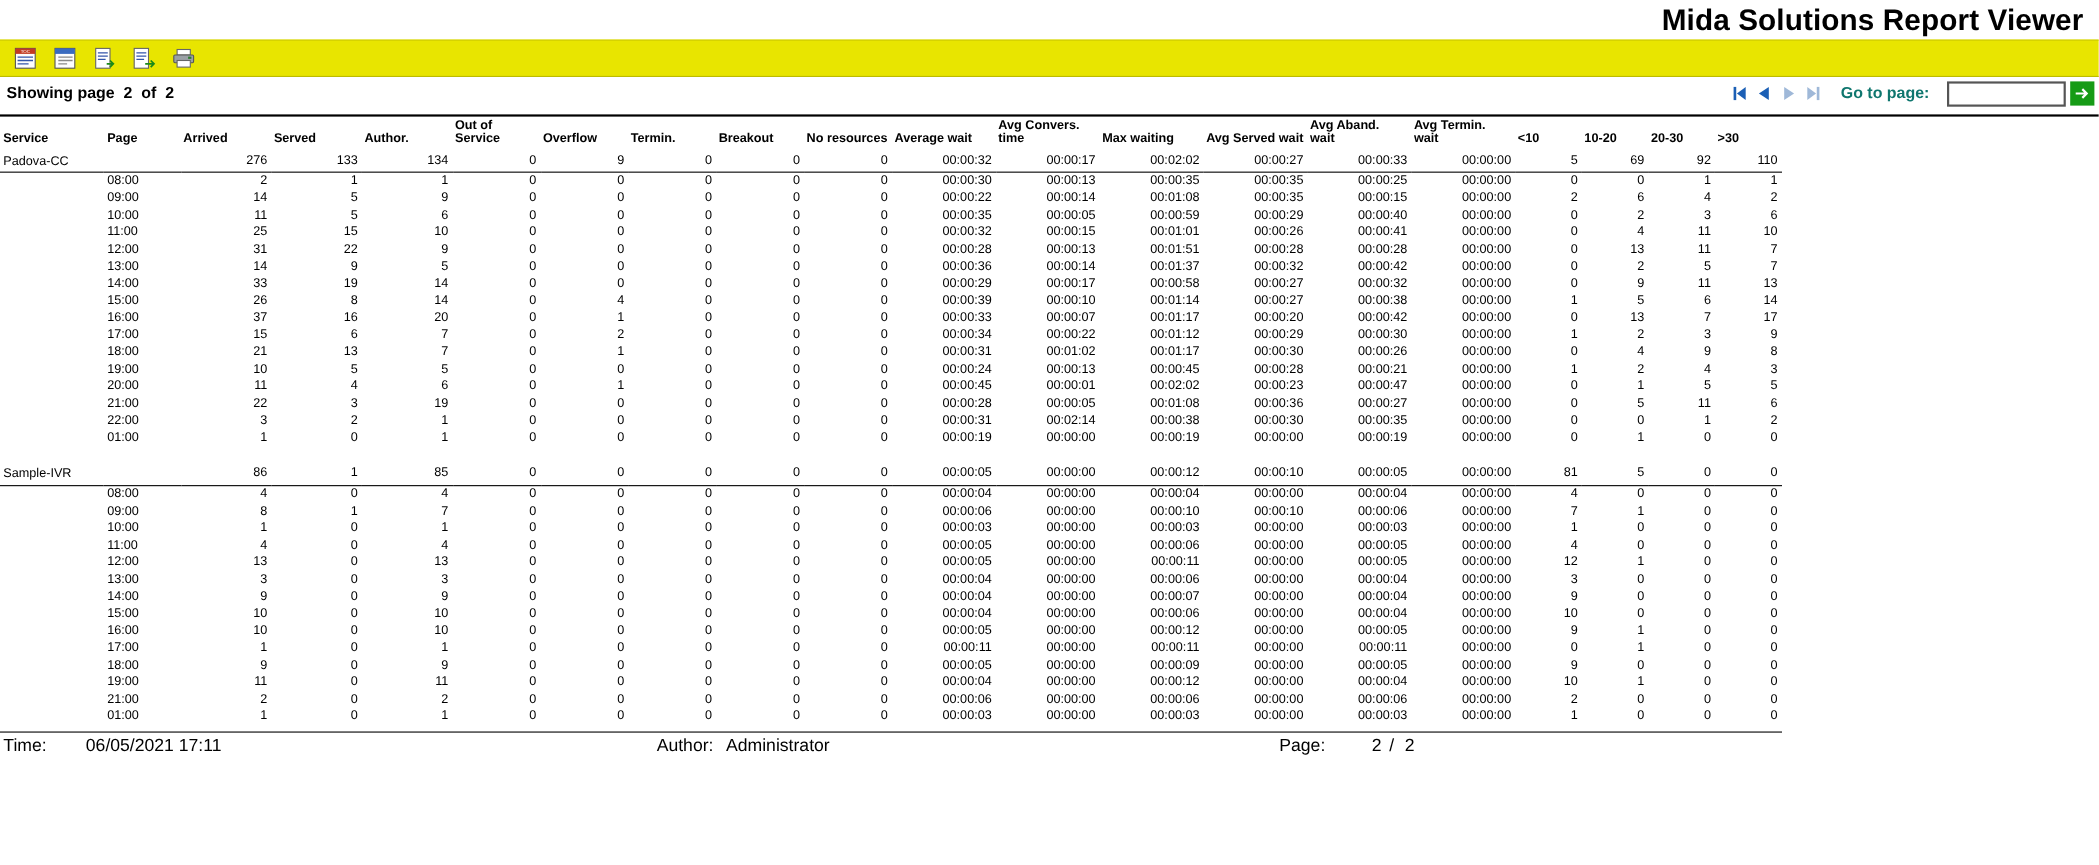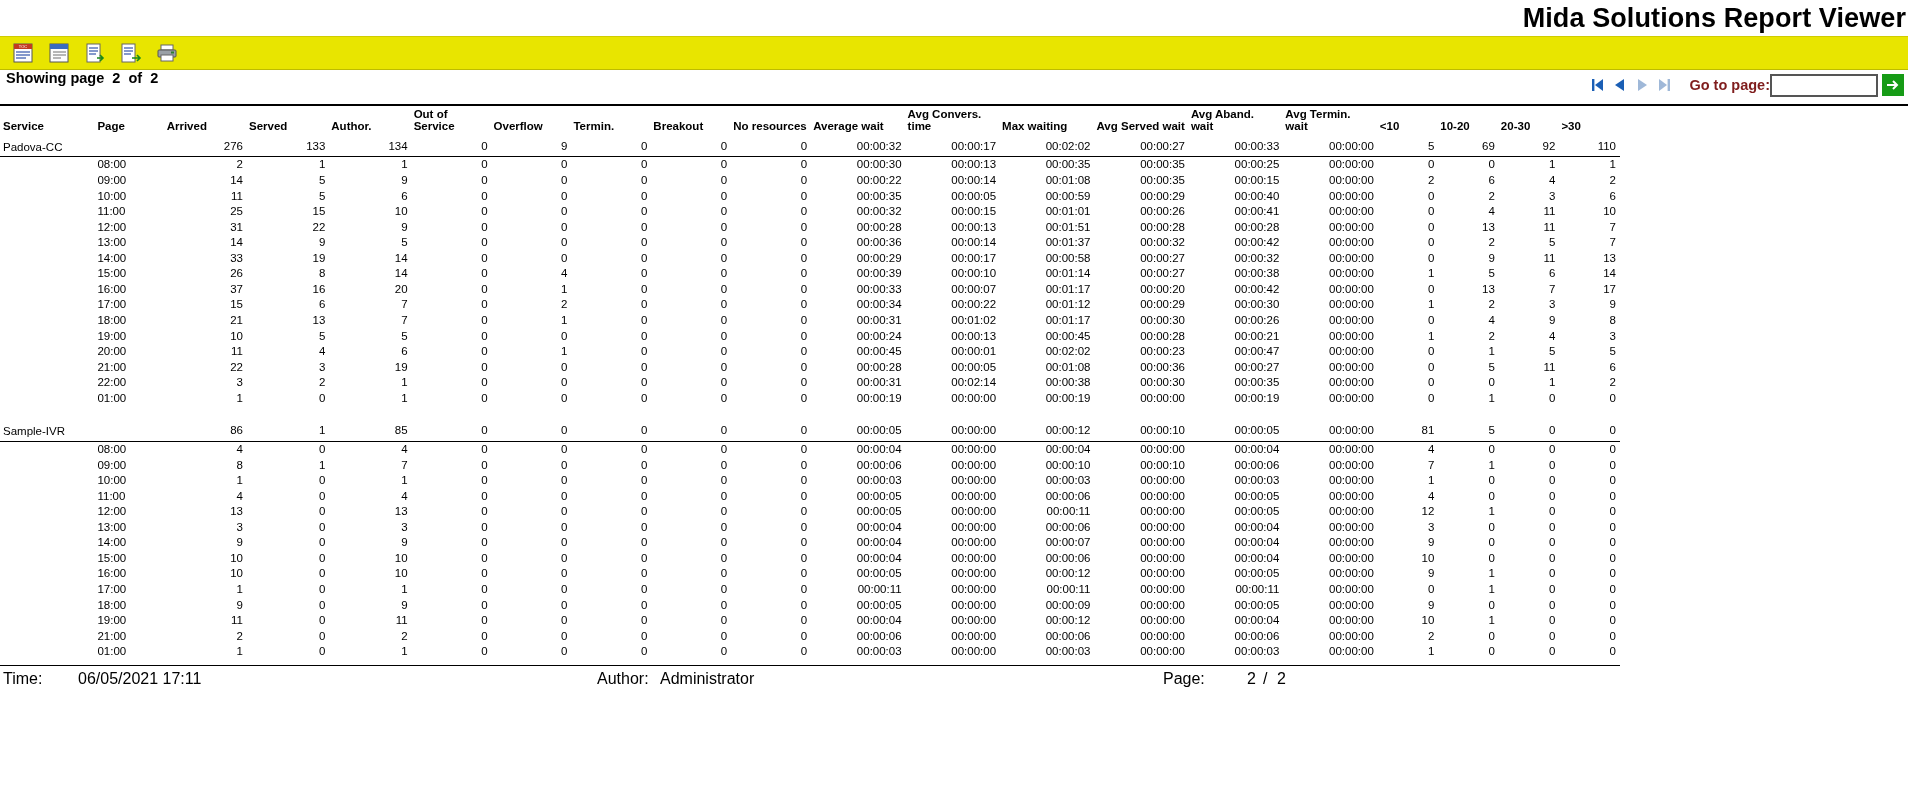--- a/index.html
+++ b/index.html
@@ -15,21 +15,21 @@
     height: 786px;
     position: relative;
     background: #fff;
   }
   
   .titlebar {
     height: 36px;
     display: flex;
     align-items: center;
     justify-content: flex-end;
-    padding-right: 2px;
+    padding-right: 14px;
     background: #ffffff;
   }
   .app-title {
     font-size: 27px;
     font-weight: bold;
     color: #000;
     letter-spacing: 0.1px;
     line-height: 1;
     white-space: nowrap;
   }
@@ -50,20 +50,21 @@
     cursor: pointer;
     position: relative;
   }
   .tbtn svg { display: block; }
   
   .pagebar {
     height: 36px;
     background: #ffffff;
     border-bottom: 2px solid #000000;
     display: flex;
+    align-items: center;
     padding: 0 4px 4px 6px;
     position: relative;
   }
   .showing {
     font-size: 14.5px;
     font-weight: bold;
     color: #000;
   }
   .showing .num { margin: 0 4px; }
   .pagenav {
@@ -74,22 +75,22 @@
   }
   .navbtn {
     width: 22px; height: 22px;
     display: flex; align-items: center; justify-content: center;
     cursor: pointer;
   }
   .goto-label {
     font-size: 14.5px;
     font-weight: bold;
     margin-left: 14px;
-    margin-right: 0;
-    color: #7f1d1d;
+    margin-right: 16px;
+    color: #0f766e;
   }
   .goto-input {
     width: 108px;
     height: 23px;
     border: 2px solid #555;
     background: #fff;
     font-size: 13px;
     padding: 0 3px;
     font-family: "Liberation Sans", sans-serif;
   }

